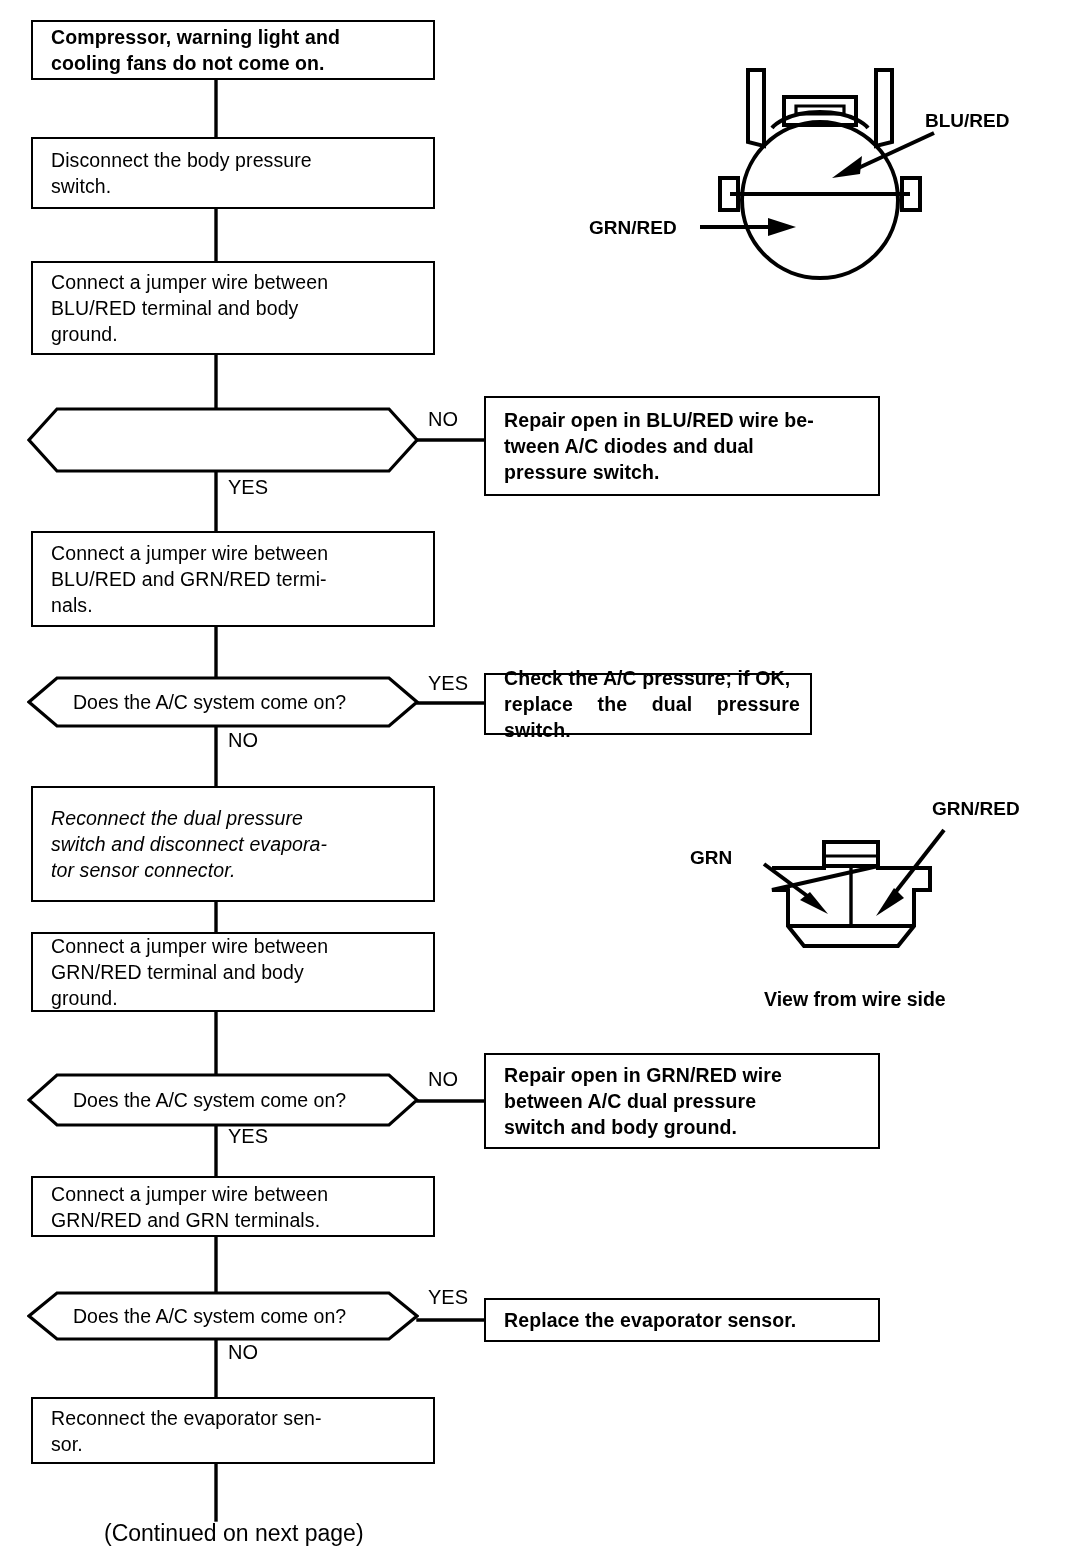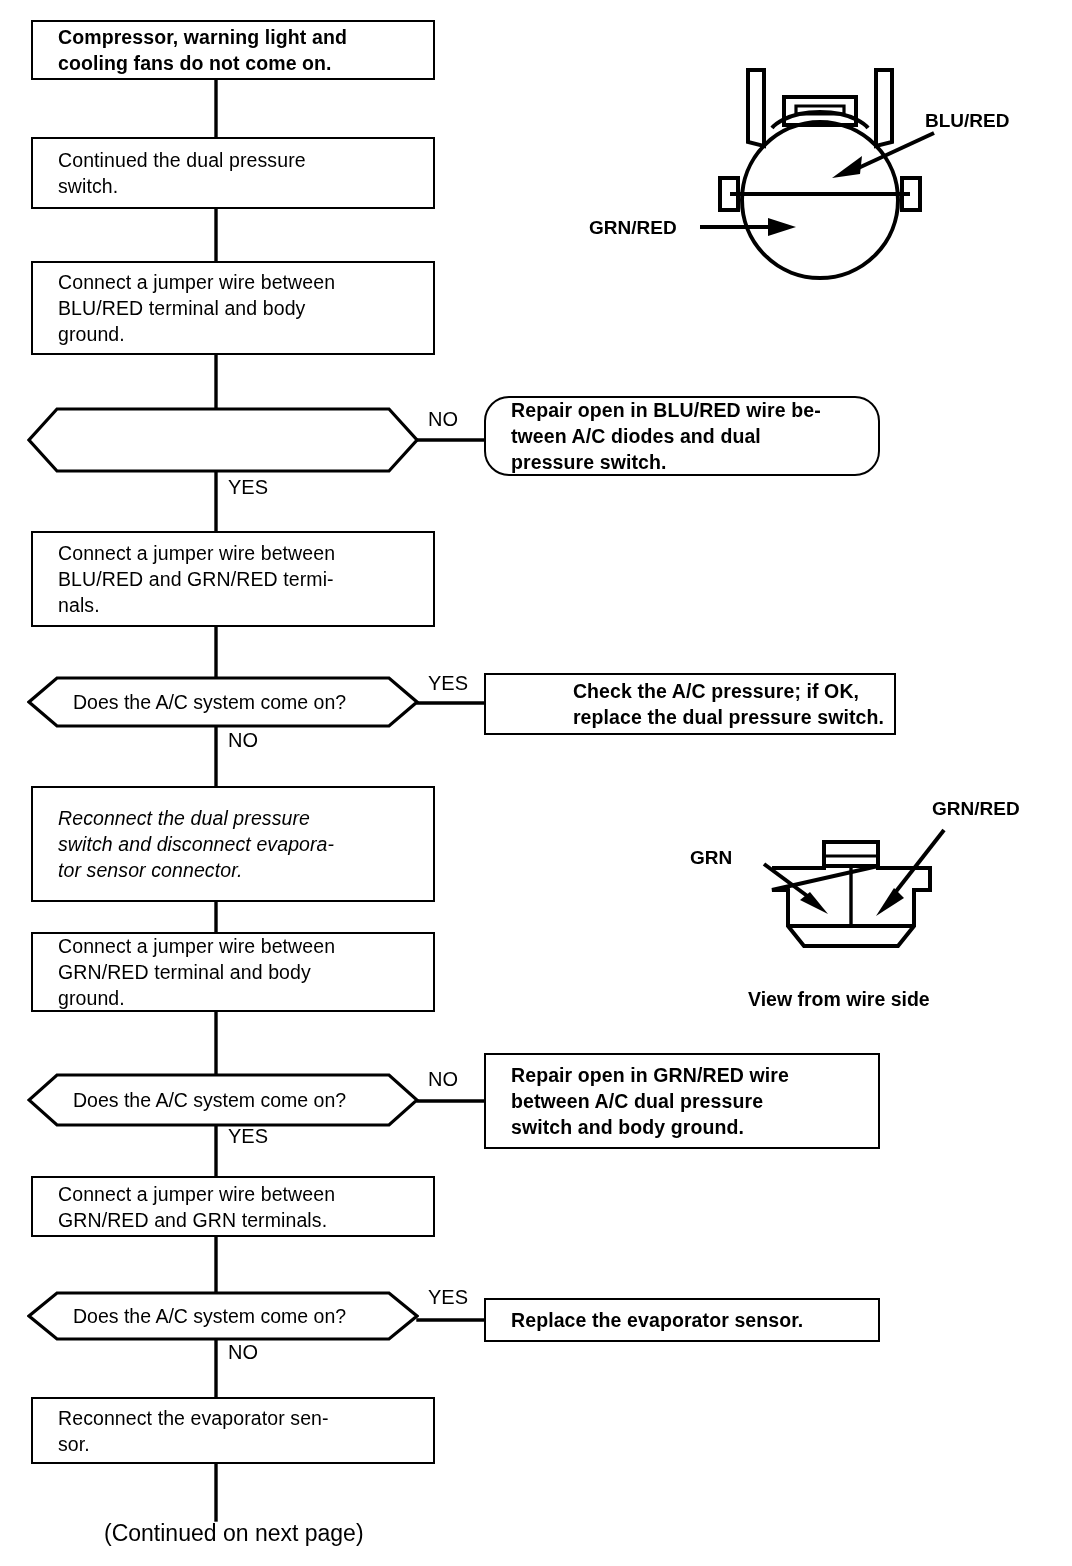--- a/index.html
+++ b/index.html
@@ -24,21 +24,21 @@
   .node {
     position: absolute;
     box-sizing: border-box;
     border: 2.5px solid #000;
     background: #fff;
     display: flex;
     align-items: center;
   }
   .node .txt {
     display: block;
-    padding-left: 25px;
+    padding-left: 18px;
     padding-right: 10px;
     font-size: 19.5px;
     line-height: 26px;
     letter-spacing: 0.1px;
     white-space: pre-line;
   }
   .node.bold .txt { font-weight: bold; text-align: right; }
   .node.justify .txt { text-align: justify; text-align-last: left; }
 
   
@@ -75,20 +75,21 @@
     font-size: 19px;
     font-weight: bold;
     white-space: nowrap;
   }
 
   .caption {
     position: absolute;
     font-size: 19.5px;
     font-weight: bold;
     white-space: nowrap;
+    margin-left: 16px;
   }
 
   .footnote {
     position: absolute;
     font-size: 23px;
     white-space: nowrap;
   }
 
   .illus {
     position: absolute;
@@ -119,60 +120,60 @@
     <line x1="418" y1="1320" x2="484" y2="1320"></line>
   </g>
 </svg>
 
 <div class="node bold justify" style="left:31px; top:20px; width:404px; height:60px;">
   <span class="txt">Compressor, warning light and
 cooling fans do not come on.</span>
 </div>
 
 <div class="node justify" style="left:31px; top:137px; width:404px; height:72px;">
-  <span class="txt">Continued  the  dual  pressure
+  <span class="txt">Disconnect  the  body  pressure
 switch.</span>
 </div>
 
 <div class="node justify" style="left:31px; top:261px; width:404px; height:94px;">
   <span class="txt">Connect a jumper wire between
 BLU/RED   terminal   and   body
 ground.</span>
 </div>
 
 <div class="decision" style="left:27px; top:407px; width:392px; height:66px;">
   <svg width="392" height="66" viewBox="0 0 392 66" xmlns="http://www.w3.org/2000/svg">
     <polygon points="30,2 362,2 390,33 362,64 30,64 2,33" fill="#fff" stroke="#000" stroke-width="3.2"></polygon>
   </svg>
 </div>
 <span class="edgelabel" style="left:428px; top:408px;">NO</span>
 <span class="edgelabel" style="left:228px; top:476px;">YES</span>
 
-<div class="node bold justify" style="left:484px; top:396px; width:396px; height:80px;border-radius:25px;">
+<div class="node bold justify" style="left:484px; top:396px; width:396px; height:100px;">
   <span class="txt">Repair open in BLU/RED wire be-
 tween  A/C  diodes  and  dual
 pressure switch.</span>
 </div>
 
 <div class="node justify" style="left:31px; top:531px; width:404px; height:96px;">
   <span class="txt">Connect a jumper wire between
 BLU/RED  and  GRN/RED  termi-
 nals.</span>
 </div>
 
 <div class="decision" style="left:27px; top:676px; width:392px; height:52px;">
   <svg width="392" height="52" viewBox="0 0 392 52" xmlns="http://www.w3.org/2000/svg">
     <polygon points="30,2 362,2 390,26 362,50 30,50 2,26" fill="#fff" stroke="#000" stroke-width="3.2"></polygon>
   </svg>
   <span class="dtxt">Does the A/C system come on?</span>
 </div>
 <span class="edgelabel" style="left:428px; top:672px;">YES</span>
 <span class="edgelabel" style="left:228px; top:729px;">NO</span>
 
-<div class="node bold justify" style="left:484px; top:673px; width:412px; height:62px;justify-content:flex-end;">
+<div class="node bold justify" style="left:484px; top:673px; width:328px; height:62px;justify-content:flex-end;">
   <span class="txt">Check  the A/C pressure; if OK,
 replace the dual pressure switch.</span>
 </div>
 
 <div class="node justify" style="left:31px; top:786px; width:404px; height:116px;font-style:italic;">
   <span class="txt">Reconnect  the  dual  pressure
 switch and disconnect evapora-
 tor sensor connector.</span>
 </div>
 

